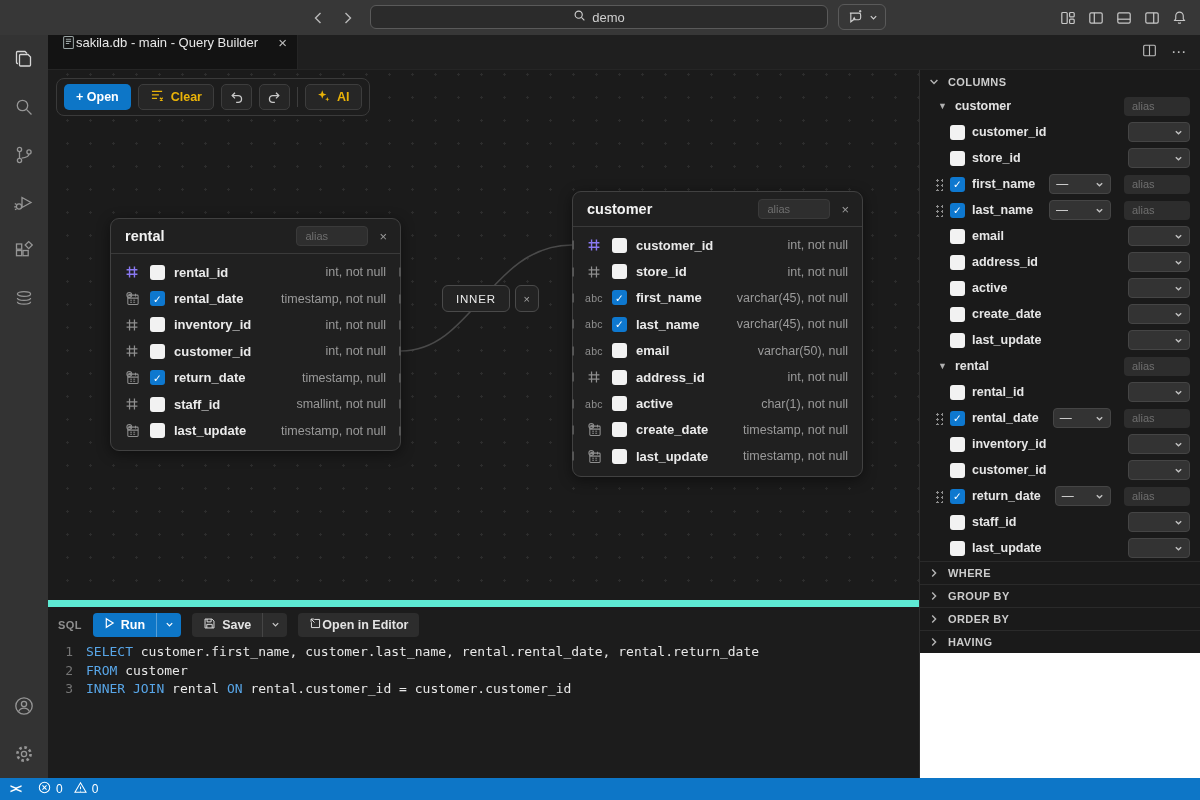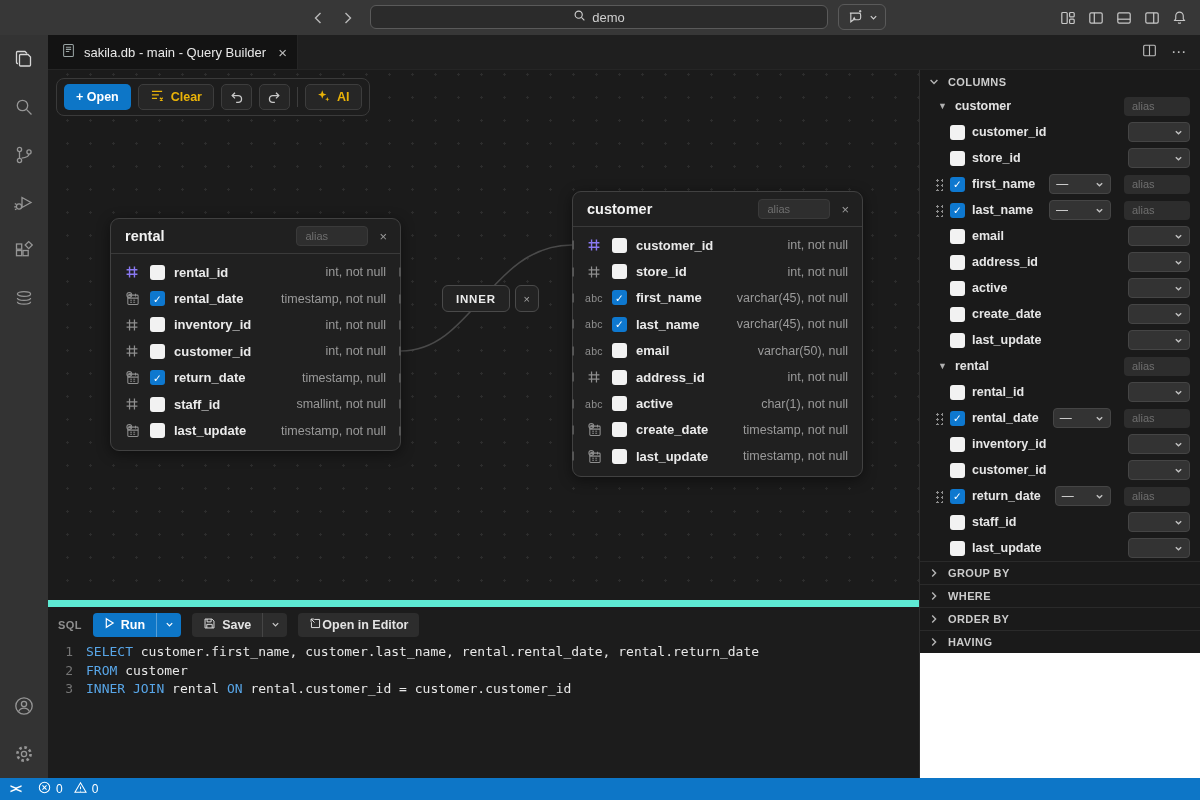--- a/index.html
+++ b/index.html
@@ -23,21 +23,21 @@
   .main-row { flex:1; display:flex; min-height:0; }
   .activitybar { width:48px; background:#333333; display:flex; flex-direction:column; align-items:center; flex:none; }
   .ab-icon { width:48px; height:48px; display:flex; align-items:center; justify-content:center; color:#969696; }
   .ab-icon.active { color:#d6d6d6; }
   .ab-spacer { flex:1; }
 
   .center-col { flex:1; display:flex; flex-direction:column; min-width:0; }
 
   
   .tabbar { height:35px; background:#1f1f1f; display:flex; align-items:stretch; border-bottom:1px solid #252525; flex:none; }
-  .tab { width:250px; background:#131313; display:flex; align-items:center; gap:8px; padding:0 10px 0 13px;
+  .tab { width:250px; background:#131313; display:flex; align-items:flex-start; gap:0; padding:0 10px 0 13px;
     color:#e8e8e8; font-size:13px; border-right:1px solid #252525; }
   .tab-close { margin-left:auto; color:#bdbdbd; font-size:15px; line-height:1; }
   .tab-actions { margin-left:auto; display:flex; align-items:center; gap:14px; padding:0 14px; color:#bdbdbd; }
 
   
   .workarea { flex:1; display:flex; min-height:0; }
   .editor-col { width:871px; display:flex; flex-direction:column; flex:none; }
 
   
   .canvas { height:530px; position:relative; flex:none; background-color:#1b1b1b;
@@ -73,21 +73,21 @@
   .col-icon { width:18px; flex:none; display:flex; align-items:center; justify-content:center; color:#8f8f8f; }
   .col-icon.pk { color:#8a79f2; }
   .abc-glyph { font-size:10.5px; color:inherit; letter-spacing:.3px; }
   .cb { width:15px; height:15px; flex:none; border-radius:3px; background:#f2f2f2; display:flex; align-items:center; justify-content:center; }
   .cb.checked { background:#0e78cf; color:#fff; font-size:10.5px; font-weight:700; }
   .col-name { color:#eaeaea; font-size:13px; font-weight:600; }
   .col-type { margin-left:auto; color:#9a9a9a; font-size:12.5px; }
 
   .join-wrap { position:absolute; left:394px; top:215px; display:flex; gap:5px; z-index:3; }
   .join-pill { background:#232323; border:1px solid #4a4a4a; border-radius:6px; padding:0 13px; height:27px;
-    display:flex; align-items:center; color:#ececec; font-size:11.5px; font-weight:700; letter-spacing:.8px; }
+    display:flex; align-items:center; color:#ececec; font-size:11.5px; font-weight:400; letter-spacing:.8px; }
   .join-close { width:24px; height:27px; background:#232323; border:1px solid #4a4a4a; border-radius:6px;
     color:#a8a8a8; font-size:11px; display:flex; align-items:center; justify-content:center; }
 
   
   .sql-panel { height:178px; border-top:7px solid #5eead4; background:#1c1c1c; display:flex; flex-direction:column; flex:none; }
   .sql-toolbar { height:31px; display:flex; align-items:center; gap:11px; padding:4px 10px 0; flex:none; }
   .sql-label { color:#8f8f8f; font-size:11px; font-weight:700; letter-spacing:.4px; }
   .split { display:flex; }
   .split .main { height:24px; display:flex; align-items:center; gap:6px; padding:0 11px; font-size:12.5px; font-weight:700;
     border-radius:4px 0 0 4px; }
@@ -840,29 +840,29 @@
 
   </div>
             </div>
           <div style="display:flex;flex-direction:column;">
               <div class="sec-header">
     <span class="sec-chev">
                   <svg width="10" height="10" viewBox="0 0 10 10" fill="none" stroke="currentColor" stroke-width="1.4">
                     <path d="M3.2 1.6 6.6 5 3.2 8.4"></path>
                   </svg>
                 </span>
-    <span>GROUP BY</span>
+    <span>WHERE</span>
   </div>
               <div class="sec-header">
     <span class="sec-chev">
                   <svg width="10" height="10" viewBox="0 0 10 10" fill="none" stroke="currentColor" stroke-width="1.4">
                     <path d="M3.2 1.6 6.6 5 3.2 8.4"></path>
                   </svg>
                 </span>
-    <span>WHERE</span>
+    <span>GROUP BY</span>
   </div>
               <div class="sec-header">
     <span class="sec-chev">
                   <svg width="10" height="10" viewBox="0 0 10 10" fill="none" stroke="currentColor" stroke-width="1.4">
                     <path d="M3.2 1.6 6.6 5 3.2 8.4"></path>
                   </svg>
                 </span>
     <span>ORDER BY</span>
   </div>
               <div class="sec-header">

